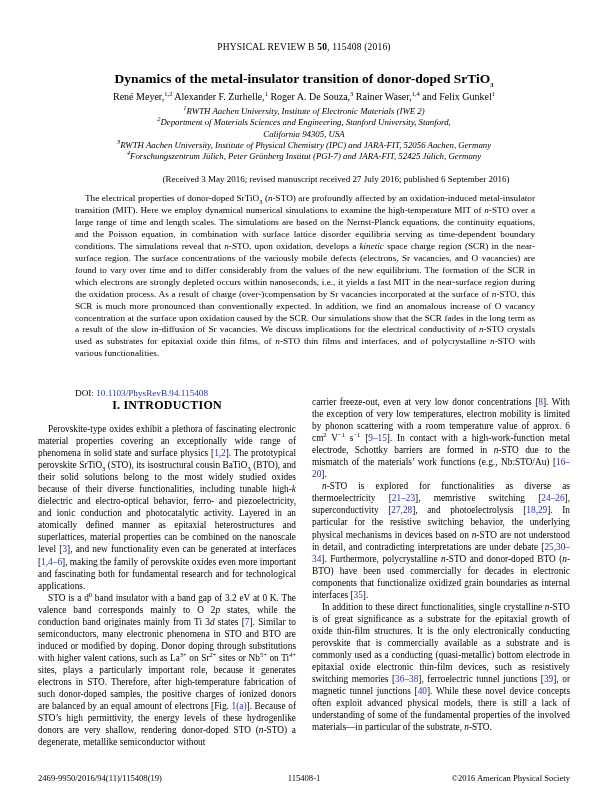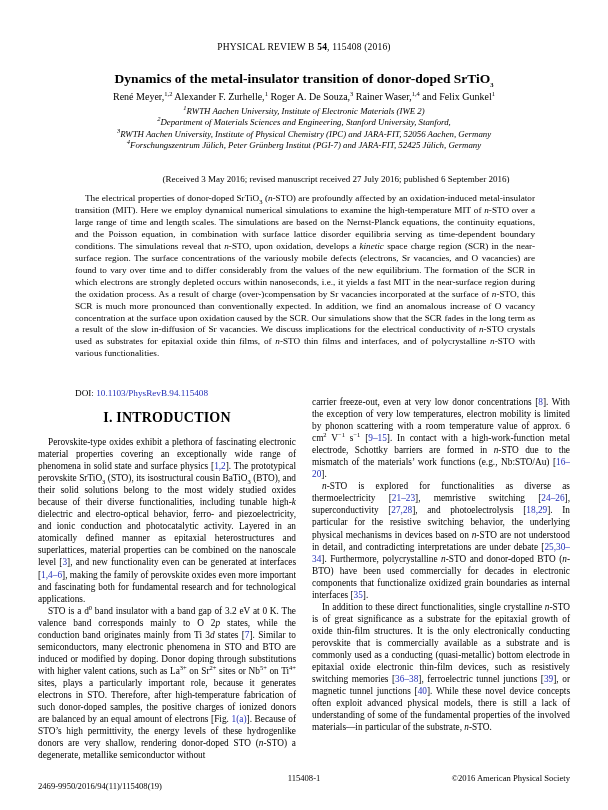--- a/index.html
+++ b/index.html
@@ -42,51 +42,52 @@
     font-size:9.2px;
     margin-top:20px;
   }
   a.link, .ref{color:#2430b8;text-decoration:none;cursor:pointer;}
   #columns{
     position:absolute;top:396px;left:38px;width:532px;
     display:flex;gap:16px;
   }
   .col{flex:1 1 0;min-width:0;}
   .sec-heading{
-    font-size:14px;font-weight:bold;text-align:center;
-    letter-spacing:.2px;margin:14px 0 0 0;
+    font-size:12px;font-weight:bold;text-align:center;
+    letter-spacing:.2px;margin:2px 0 0 0;
   }
   .col p{
     font-size:9.3px;line-height:12.05px;text-align:justify;
     margin:0;text-indent:10px;
   }
   .col p.noindent{text-indent:0;}
   .col p.first{margin-top:10px;}
   sup{font-size:6.5px;line-height:0;}
   sub{font-size:6.5px;line-height:0;}
   #page-footer{
     position:absolute;top:773px;left:38px;width:532px;
     font-size:8.6px;display:flex;
   }
-  #page-footer .f-left{flex:1;text-align:left;margin-top:8px;}
+  #page-footer .f-left{flex:1;text-align:left;}
   #page-footer .f-center{flex:1;text-align:center;}
   #page-footer .f-right{flex:1;text-align:right;}
 </style>
 </head>
 <body>
 
-<div id="journal-line" class="center">PHYSICAL REVIEW B <b>54</b>, 115408 (2016)</div>
+<div id="journal-line" class="center">PHYSICAL REVIEW B <b>50</b>, 115408 (2016)</div>
 
 <h1 id="paper-title" class="center">Dynamics of the metal-insulator transition of donor-doped SrTiO<sub>3</sub></h1>
 
 <div id="authors-line" class="center">René Meyer,<sup>1,2</sup> Alexander F. Zurhelle,<sup>1</sup> Roger A. De Souza,<sup>3</sup> Rainer Waser,<sup>1,4</sup> and Felix Gunkel<sup>1</sup></div>
 
 <div id="affiliations" class="center">
   <div><sup>1</sup>RWTH Aachen University, Institute of Electronic Materials (IWE 2)</div>
   <div><sup>2</sup>Department of Materials Sciences and Engineering, Stanford University, Stanford,</div>
+  <div>California 94305, USA</div>
   <div><sup>3</sup>RWTH Aachen University, Institute of Physical Chemistry (IPC) and JARA-FIT, 52056 Aachen, Germany</div>
   <div><sup>4</sup>Forschungszentrum Jülich, Peter Grünberg Institut (PGI-7) and JARA-FIT, 52425 Jülich, Germany</div>
 </div>
 
 <div id="received-line" class="center">(Received 3 May 2016; revised manuscript received 27 July 2016; published 6 September 2016)</div>
 
 <div id="abstract">The electrical properties of donor-doped SrTiO<sub>3</sub> (<i>n</i>-STO) are profoundly affected by an oxidation-induced metal-insulator transition (MIT). Here we employ dynamical numerical simulations to examine the high-temperature MIT of <i>n</i>-STO over a large range of time and length scales. The simulations are based on the Nernst-Planck equations, the continuity equations, and the Poisson equation, in combination with surface lattice disorder equilibria serving as time-dependent boundary conditions. The simulations reveal that <i>n</i>-STO, upon oxidation, develops a <i>kinetic</i> space charge region (SCR) in the near-surface region. The surface concentrations of the variously mobile defects (electrons, Sr vacancies, and O vacancies) are found to vary over time and to differ considerably from the values of the new equilibrium. The formation of the SCR in which electrons are strongly depleted occurs within nanoseconds, i.e., it yields a fast MIT in the near-surface region during the oxidation process. As a result of charge (over-)compensation by Sr vacancies incorporated at the surface of <i>n</i>-STO, this SCR is much more pronounced than conventionally expected. In addition, we find an anomalous increase of O vacancy concentration at the surface upon oxidation caused by the SCR. Our simulations show that the SCR fades in the long term as a result of the slow in-diffusion of Sr vacancies. We discuss implications for the electrical conductivity of <i>n</i>-STO crystals used as substrates for epitaxial oxide thin films, of <i>n</i>-STO thin films and interfaces, and of polycrystalline <i>n</i>-STO with various functionalities.</div>
 
 <div id="doi-line">
   <span>DOI:</span>

